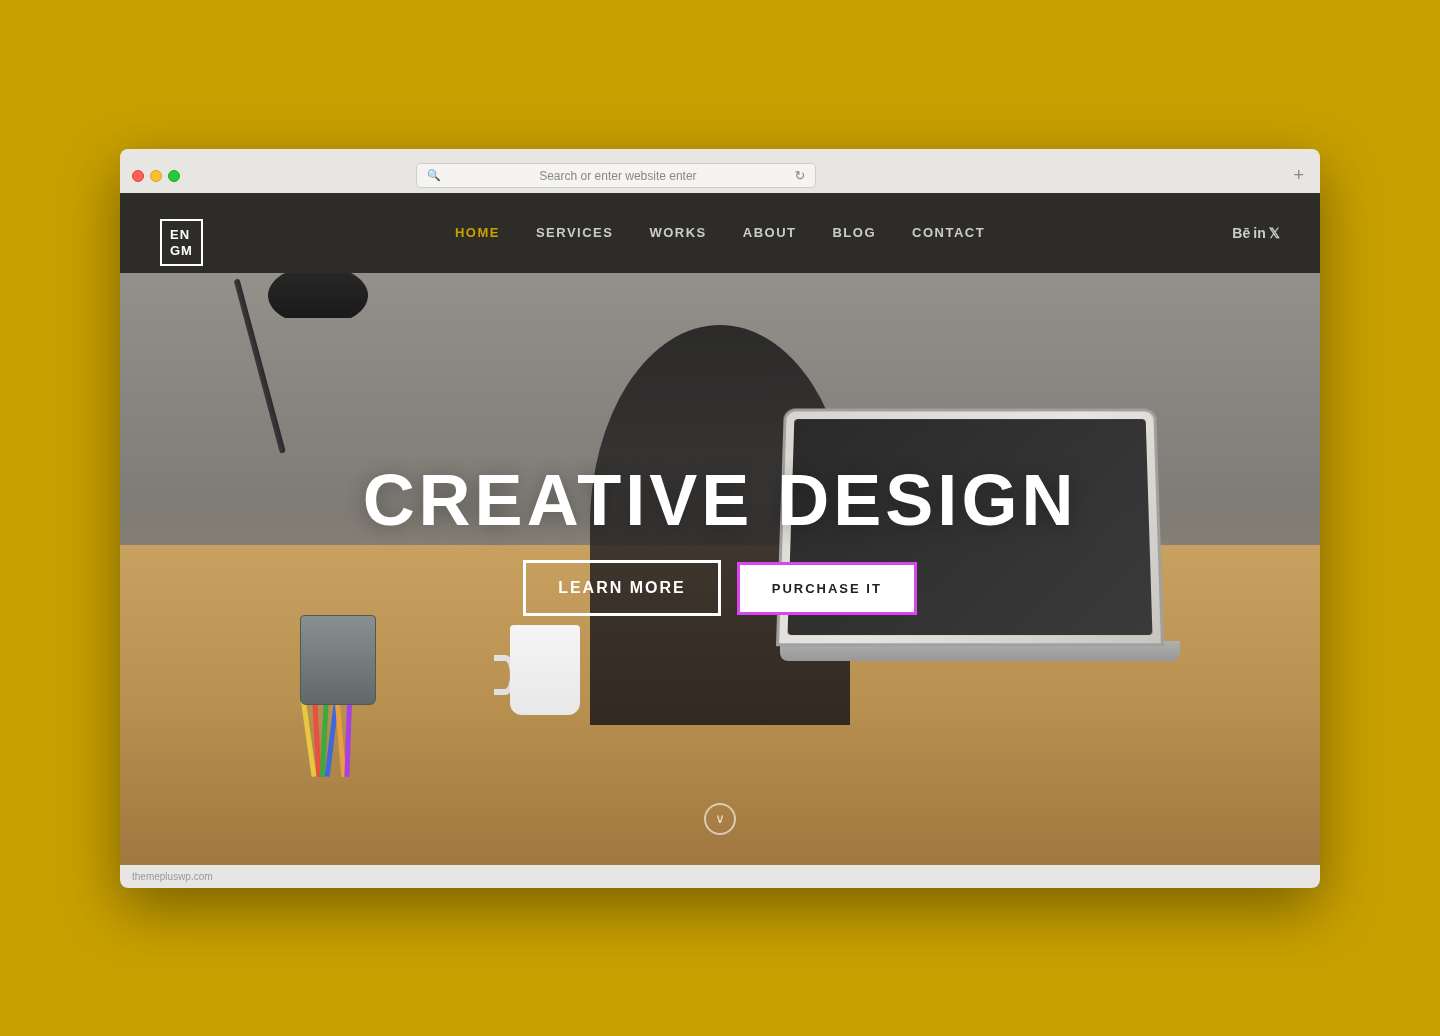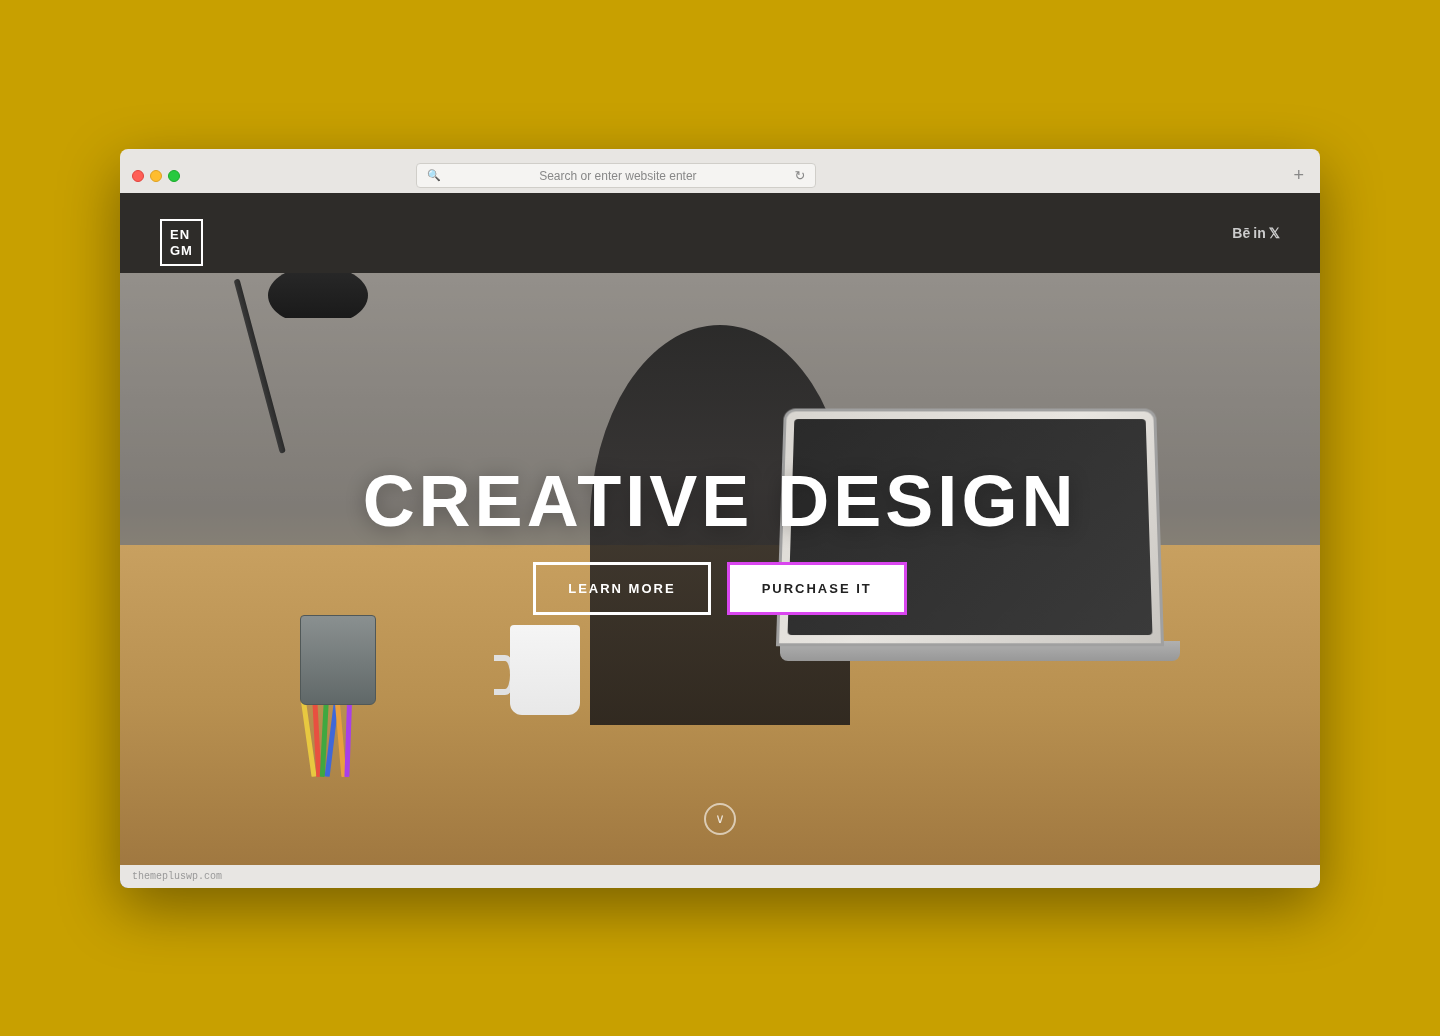--- a/index.html
+++ b/index.html
@@ -347,21 +347,21 @@
       gap: 16px;
       justify-content: center;
       align-items: center;
     }
 
     .btn-learn-more {
       padding: 16px 32px;
       border: 3px solid #fff;
       background: transparent;
       color: #fff;
-      font-size: 13px;
+      font-size: 16px;
       font-weight: 700;
       letter-spacing: 2px;
       text-transform: uppercase;
       cursor: pointer;
     }
 
     .btn-purchase {
       padding: 16px 32px;
       border: 3px solid #d946ef;
       background: #fff;
@@ -392,21 +392,20 @@
       cursor: pointer;
     }
 
     
     .bottom-bar {
       background: #e8e6e3;
       height: 23px;
       display: flex;
       align-items: center;
       padding: 0 12px;
-      font-family: Liberation Mono, monospace;
     }
 
     .bottom-bar-text {
       font-size: 10px;
       color: #999;
     }
 
     
     .pencil {
       position: absolute;
@@ -472,20 +471,28 @@
   <div class="website">
 
     <nav class="navbar">
       <div class="logo-box">
         <div class="logo-text">
           <span>EN</span><br>
           <span>GM</span>
         </div>
       </div>
 
+      <div class="nav-links">
+        <a class="nav-link active">HOME</a>
+        <a class="nav-link">SERVICES</a>
+        <a class="nav-link">WORKS</a>
+        <a class="nav-link">ABOUT</a>
+        <a class="nav-link">BLOG</a>
+        <a class="nav-link">CONTACT</a>
+      </div>
 
       <div class="social-links">
         <i class="social-icon">Bē</i>
         <i class="social-icon">in</i>
         <i class="social-icon">𝕏</i>
       </div>
     </nav>
 
     <section class="hero">
 

